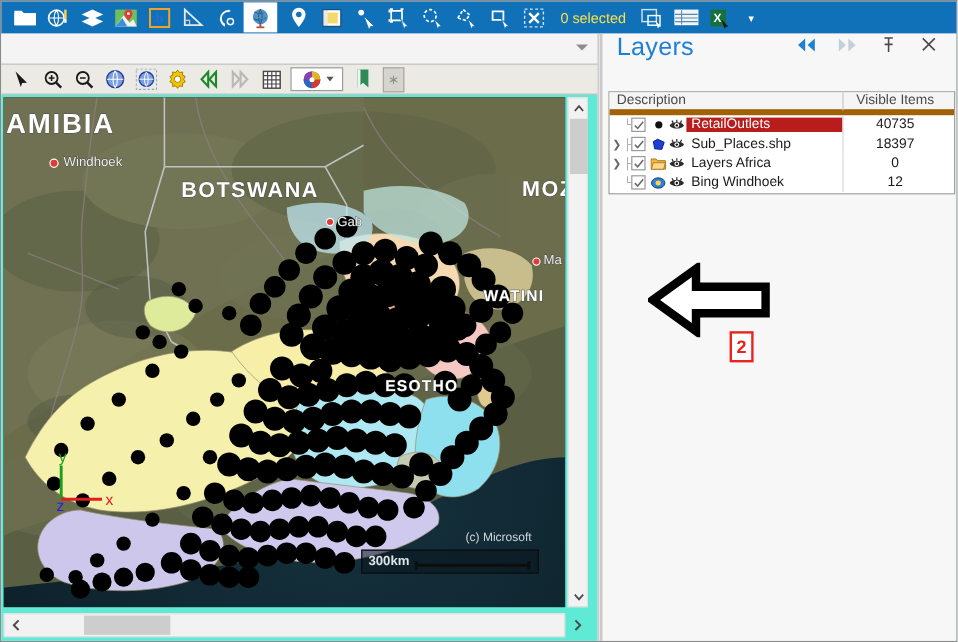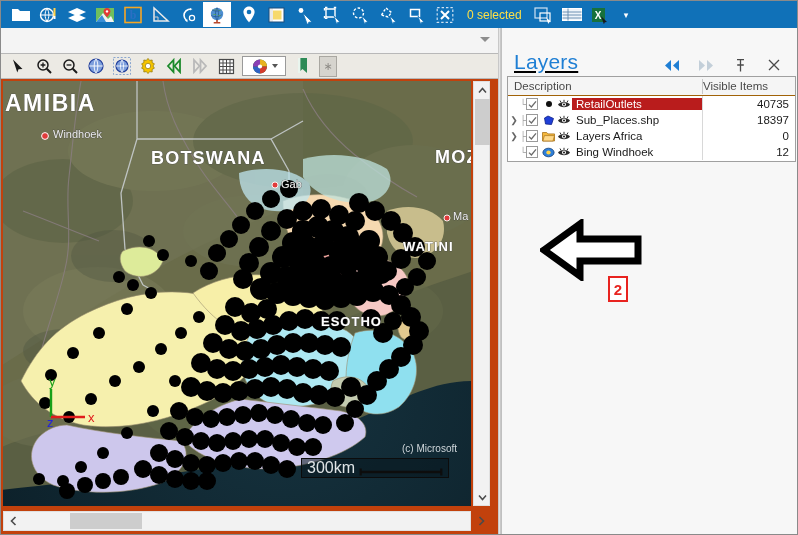--- a/index.html
+++ b/index.html
@@ -95,21 +95,21 @@
     border: 1px solid #a9a7a1;
     display: flex; align-items: center; justify-content: center;
     color: #8d8b86; font-size: 11px;
     margin-left: 4px;
   }
 
   
   .map-wrap {
     position: absolute; left: 0; top: 78px;
     width: 497px; height: 457px;
-    background: #c2410c;
+    background: #5eead4;
     overflow: hidden;
   }
   .map-canvas {
     position: absolute; left: 2px; top: 2px;
     width: 468px; height: 425px;
     overflow: hidden;
     background: #14303a;
   }
   .map-svg { display: block; }
 
@@ -136,26 +136,26 @@
   .axis-gizmo { position: absolute; left: 38px; bottom: 75px; }
   .scalebar {
     position: absolute; right: 22px; bottom: 28px;
     width: 148px; height: 20px;
     border: 1px solid #0c0c0c;
     background: rgba(8,22,30,0.55);
     display: flex; align-items: center;
     padding: 0 5px;
   }
   .scalebar-text {
-    color: #dfe4e6; font-size: 16px;
-    margin-right: 4px; white-space: nowrap;
+    color: #dfe4e6; font-size: 11px;
+    margin-right: 4px; white-space: nowrap; font-weight: bold;
   }
   .scalebar-rule { flex: 1; position: relative; height: 10px; }
   .attrib {
-    position: absolute; right: 14px; bottom: 52px;
+    position: absolute; right: 28px; bottom: 52px;
     color: #cfd6da; font-size: 10px;
     font-family: "Liberation Sans", sans-serif;
   }
 
   
   .splitter {
     position: absolute; left: 497px; top: 27px;
     width: 3px; height: 508px;
     background: #e4e4e4;
     border-left: 1px solid #c8c8c8;
@@ -165,23 +165,22 @@
   
   .layers-panel {
     position: absolute; left: 500px; top: 27px;
     width: 296px; height: 507px;
     background: #f7f7f7;
     border-left: 1px solid #c0c0c0;
   }
   .layers-header {
     position: relative;
     height: 46px;
-    display: flex; align-items: flex-end;
+    display: flex; align-items: flex-start;
     padding: 0 10px 0 12px;
-    text-decoration: underline;
   }
   .layers-title {
     font-size: 21px; color: #1f7fd4;
     font-weight: normal; letter-spacing: 0.2px;
   }
   .layers-hdr-btns {
     margin-left: auto;
     display: flex; align-items: center; gap: 16px;
     padding-right: 4px;
   }
@@ -193,27 +192,27 @@
 
   .tree-box {
     position: absolute; left: 5px; top: 48px;
     width: 289px; height: 86px;
     background: #ffffff;
     border: 1px solid #a0a0a0;
   }
   .tree-head {
     display: flex; height: 19px;
     background: #f5f5f5;
-    border-bottom: 1px solid #a16207;
+    border-bottom: 5px solid #a16207;
     font-size: 11.5px; color: #4a4a4a;
     align-items: center;
   }
   .th-desc { flex: 1; padding-left: 6px; }
   .th-sep { width: 1px; height: 15px; background: #c8c8c8; }
-  .th-vis { width: 92px; text-align: left; padding-right: 6px; }
+  .th-vis { width: 92px; text-align: center; padding-right: 6px; }
 
   .tree-row {
     display: flex; align-items: center;
     height: 16px; font-size: 11.5px;
     color: #1a1a1a;
   }
   .tree-row .expander {
     width: 12px; text-align: center;
     font-size: 9px; color: #666;
     flex: 0 0 12px;
@@ -239,21 +238,21 @@
     width: 16px; flex: 0 0 16px;
     display: flex; align-items: center; justify-content: center;
   }
   .row-name {
     flex: 1; padding-left: 4px;
     white-space: nowrap; overflow: hidden;
   }
   .row-sep { width: 1px; align-self: stretch; background: #d8d8d8; }
   .row-count {
     width: 92px; flex: 0 0 92px;
-    text-align: right; padding-right: 6px;
+    text-align: center; padding-right: 6px;
   }
   .tree-row.selected .row-name {
     background: #b91c1c; color: #ffffff;
     padding-left: 4px;
   }
 
   
   .anno-arrow { position: absolute; left: 538px; top: 218px; }
   .anno-badge {
     position: absolute; left: 606px; top: 275px;

